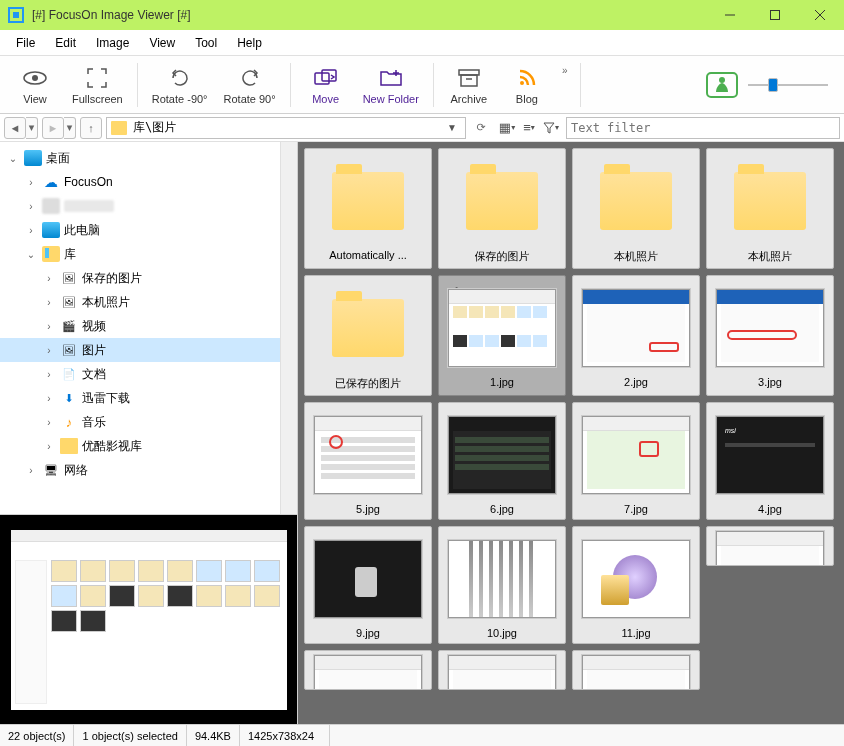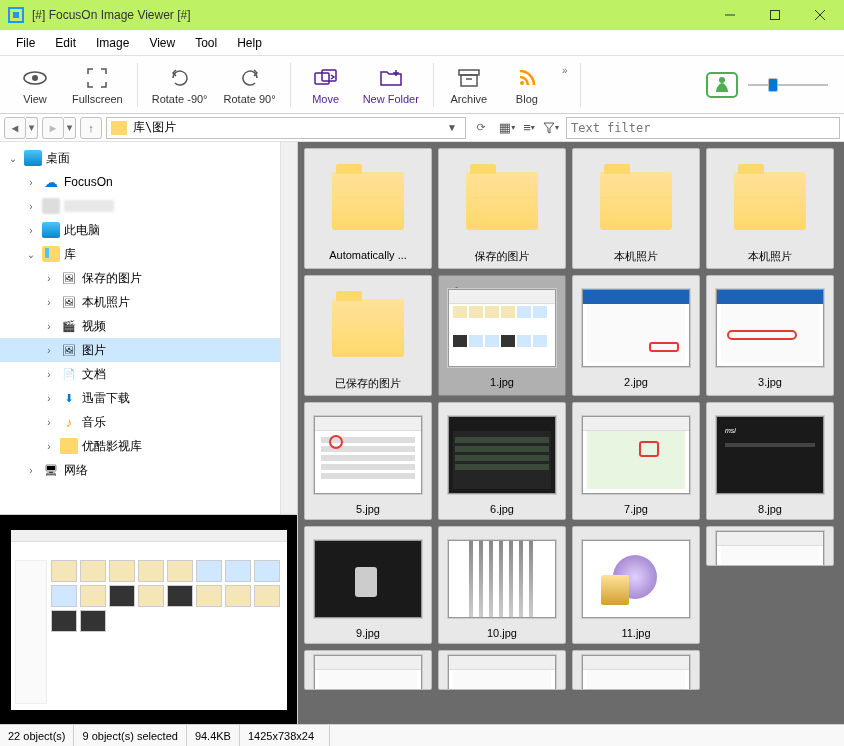--- a/index.html
+++ b/index.html
@@ -478,21 +478,21 @@
           </div>
           <div class="tname">7.jpg</div>
         </div>
         <div class="thumb">
           <div class="timg">
             <div class="shot dark">
               <div style="position: absolute; left: 8px; top: 10px; color: rgb(255, 255, 255); font-size: 7px; font-style: italic;">msi</div>
               <div style="position: absolute; left: 8px; top: 26px; right: 8px; height: 4px; background: rgb(68, 68, 68);"></div>
             </div>
           </div>
-          <div class="tname">8.jpg</div>
+          <div class="tname">4.jpg</div>
         </div>
         <div class="thumb">
           <div class="timg">
             <div class="shot dark">
               <div style="position: absolute; left: 40px; top: 26px; width: 22px; height: 30px; background: rgb(204, 204, 204); border-radius: 3px;"></div>
             </div>
           </div>
           <div class="tname">9.jpg</div>
         </div>
         <div class="thumb">
@@ -553,17 +553,17 @@
             </div>
           </div>
           <div class="tname"></div>
         </div>
       </div>
   </div>
 </div>
 
 <div class="statusbar">
   <div class="cell">22 object(s)</div>
-  <div class="cell">9 object(s) selected</div>
+  <div class="cell">1 object(s) selected</div>
   <div class="cell">94.4KB</div>
   <div class="cell" style="flex:0 0 90px">1425x738x24</div>
   <div class="cell" style="flex:1;border-right:none"></div>
 </div>
 
 </body></html>

